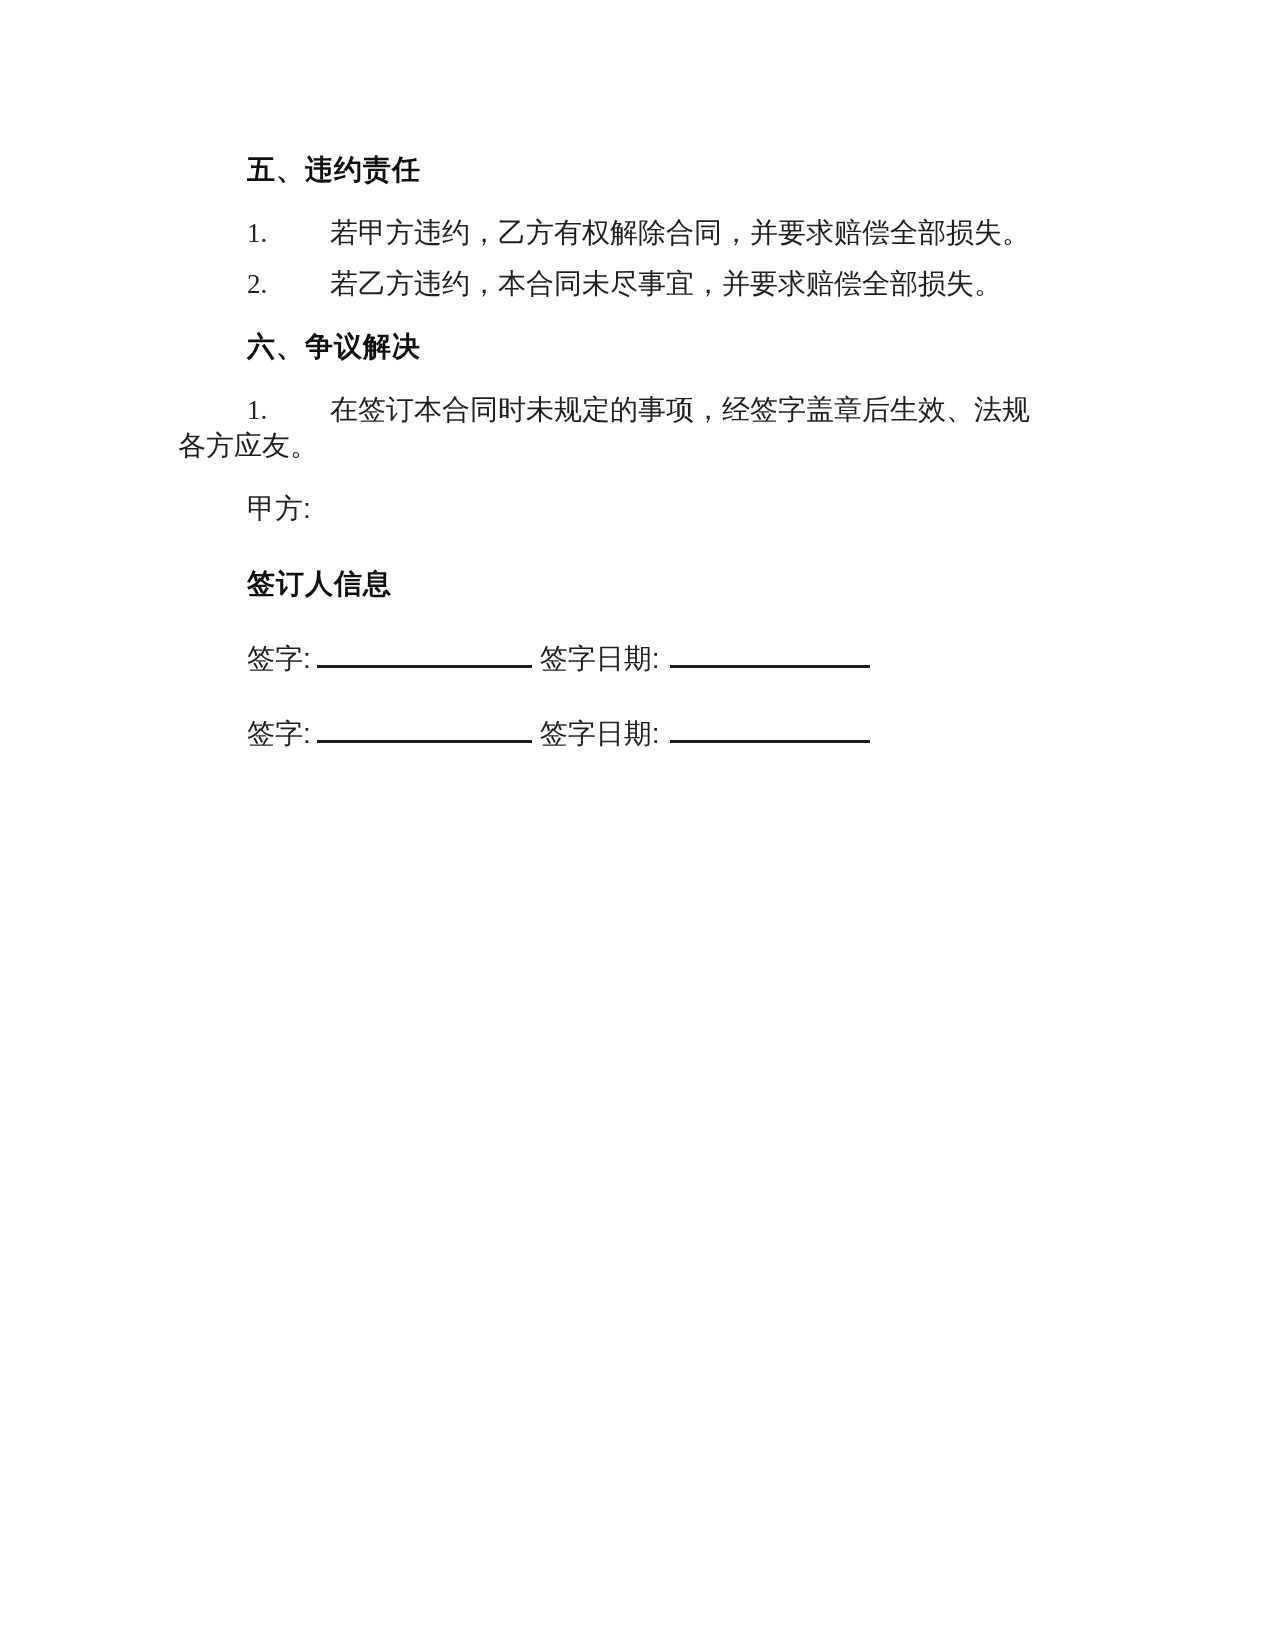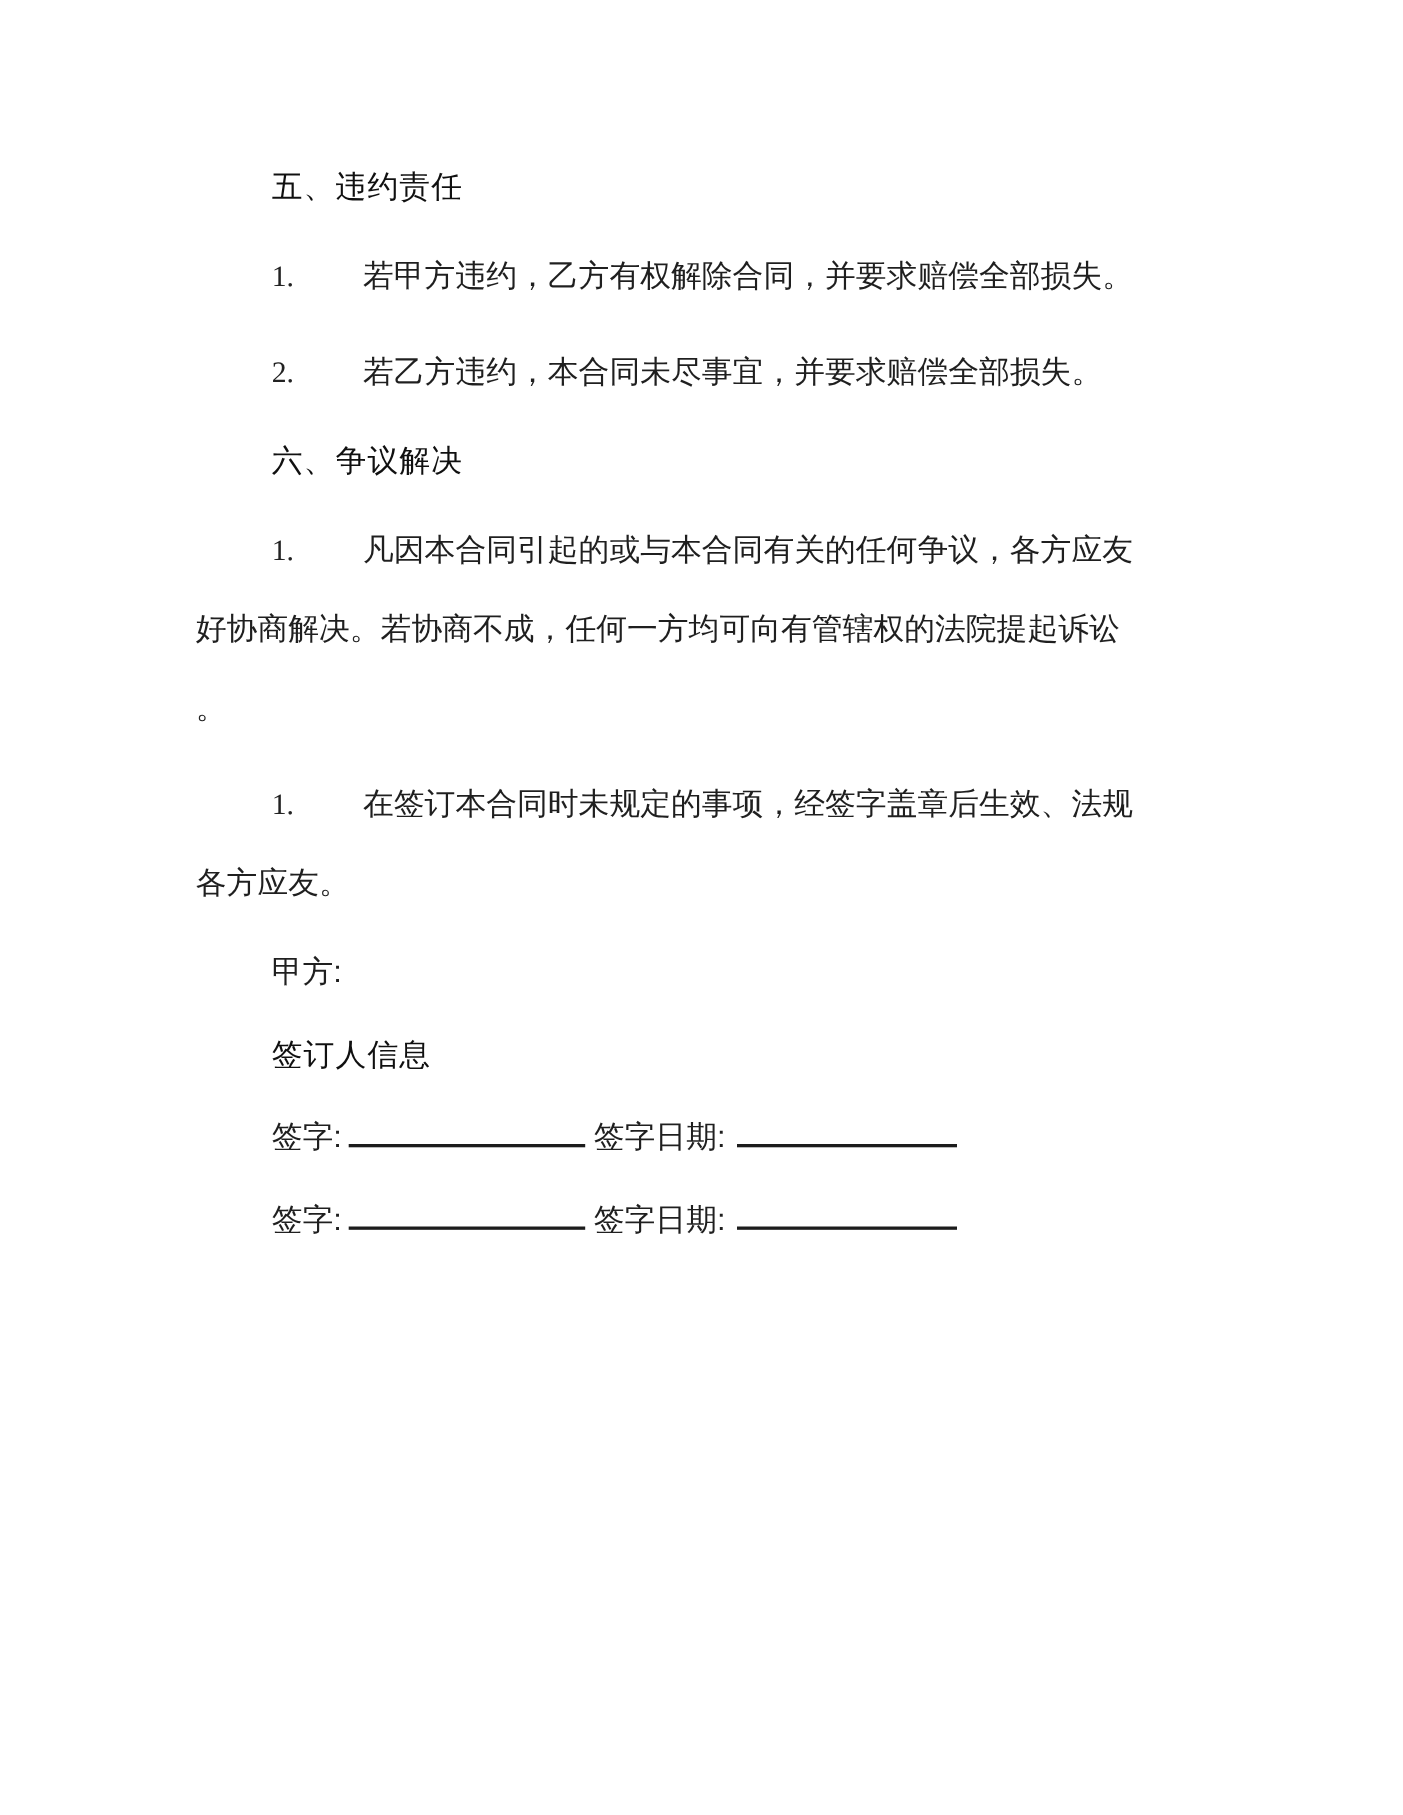--- a/index.html
+++ b/index.html
@@ -19,23 +19,23 @@
   }
   .doc {
     padding: 140px 170px 0 178px;
     font-size: 28px;
   }
   .para {
     line-height: 60px;
     margin-bottom: 15px;
     white-space: nowrap;
   }
-  .line { line-height: 72px; }
+  .line { line-height: 36px; }
   .heading {
-    font-weight: normal;
+    font-weight: bold;
     color: #101010;
     padding-left: 69px;
     letter-spacing: 1px;
   }
   .num {
     display: inline-block;
     margin-left: 69px;
     width: 83px;
     font-family: "Liberation Serif", "DejaVu Serif", serif;
     font-size: 27px;
@@ -59,25 +59,20 @@
   <div id="doc" class="doc">
       <div class="para heading"><span>五、违约责任</span></div>
       <div class="para">
         <div class="line"><span class="num">1.</span><span>若甲方违约，乙方有权解除合同，并要求赔偿全部损失。</span></div>
       </div>
       <div class="para">
         <div class="line"><span class="num">2.</span><span>若乙方违约，本合同未尽事宜，并要求赔偿全部损失。</span></div>
       </div>
       <div class="para heading"><span>六、争议解决</span></div>
       <div class="para">
-        <div class="line"><span class="num">1.</span><span>凡因本合同引起的或与本合同有关的任何争议，各方应友</span></div>
-        <div class="line">好协商解决。若协商不成，任何一方均可向有管辖权的法院提起诉讼</div>
-        <div class="line">。</div>
-      </div>
-      <div class="para">
         <div class="line"><span class="num">1.</span><span>在签订本合同时未规定的事项，经签字盖章后生效、法规</span></div>
         <div class="line">各方应友。</div>
       </div>
       <div class="para indent"><span>甲方:</span></div>
       <div class="para heading"><span>签订人信息</span></div>
       <div class="para indent"><span>签字:</span><span class="blank sign"></span><span class="date-label">签字日期:</span><span class="blank date"></span></div>
       <div class="para indent"><span>签字:</span><span class="blank sign"></span><span class="date-label">签字日期:</span><span class="blank date"></span></div>
     </div>
 </div>
 

